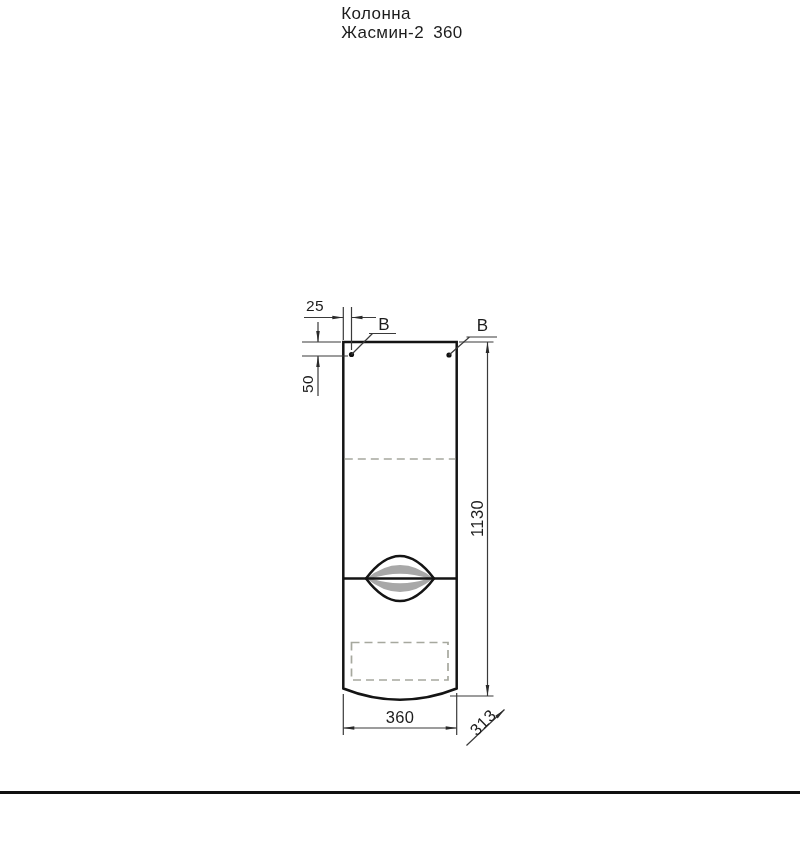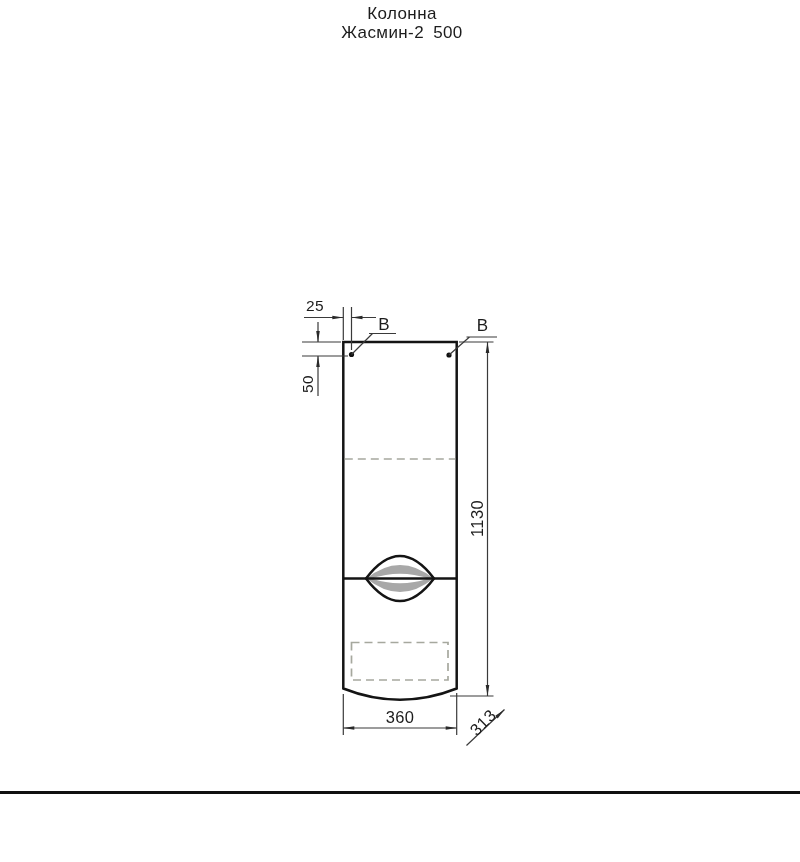--- a/index.html
+++ b/index.html
@@ -2,21 +2,21 @@
 <html><head>
 <meta charset="utf-8">
 <style>
   html,body{margin:0;padding:0;background:#fff;}
   .canvas{
     position:relative;width:800px;height:862px;background:#fff;overflow:hidden;
     font-family:"Liberation Sans", sans-serif;color:#1c1c1c;
   }
   .title{
     position:absolute;top:4px;left:402px;transform:translateX(-50%);
-    text-align:center;font-size:17px;line-height:19px;letter-spacing:.4px;word-spacing:4px;
+    text-align:left;font-size:17px;line-height:19px;letter-spacing:.4px;word-spacing:4px;
     white-space:nowrap;
   }
   .drawing-svg{position:absolute;left:0;top:0;}
   .dim-text{
     font-family:"Liberation Sans", sans-serif;font-size:15.5px;fill:#1c1c1c;letter-spacing:.4px;
   }
   .dim-text-lg{font-size:16.5px;}
   .b-label{font-size:17px;}
   .thin{stroke:#3a3a3a;stroke-width:1.2;fill:none;}
   .thick{stroke:#141414;stroke-width:2.5;fill:none;}
@@ -29,21 +29,21 @@
     font-size:18px;letter-spacing:.3px;word-spacing:5px;white-space:nowrap;
   }
 </style>
 </head>
 <body>
 
 <div class="canvas">
 
   <div class="title">
     <div>Колонна</div>
-    <div>Жасмин-2 500</div>
+    <div>Жасмин-2 360</div>
   </div>
 
   <svg class="drawing-svg" width="800" height="800" viewBox="0 0 800 800" xmlns="http://www.w3.org/2000/svg">
 
     <path class="thick" fill="#ffffff" d="M343.3 342 L456.7 342 L456.7 688.5 Q400 711 343.3 688.5 Z"></path>
 
     <line x1="344.8" y1="459" x2="455.2" y2="459" stroke-width="1.6" stroke-dasharray="8 5" fill="none" stroke="#a6a89e"></line>
 
     <rect x="351.5" y="642.5" width="96.5" height="37.5" fill="none" stroke-width="1.7" stroke-dasharray="8 5" stroke="#a6a89e"></rect>
 

